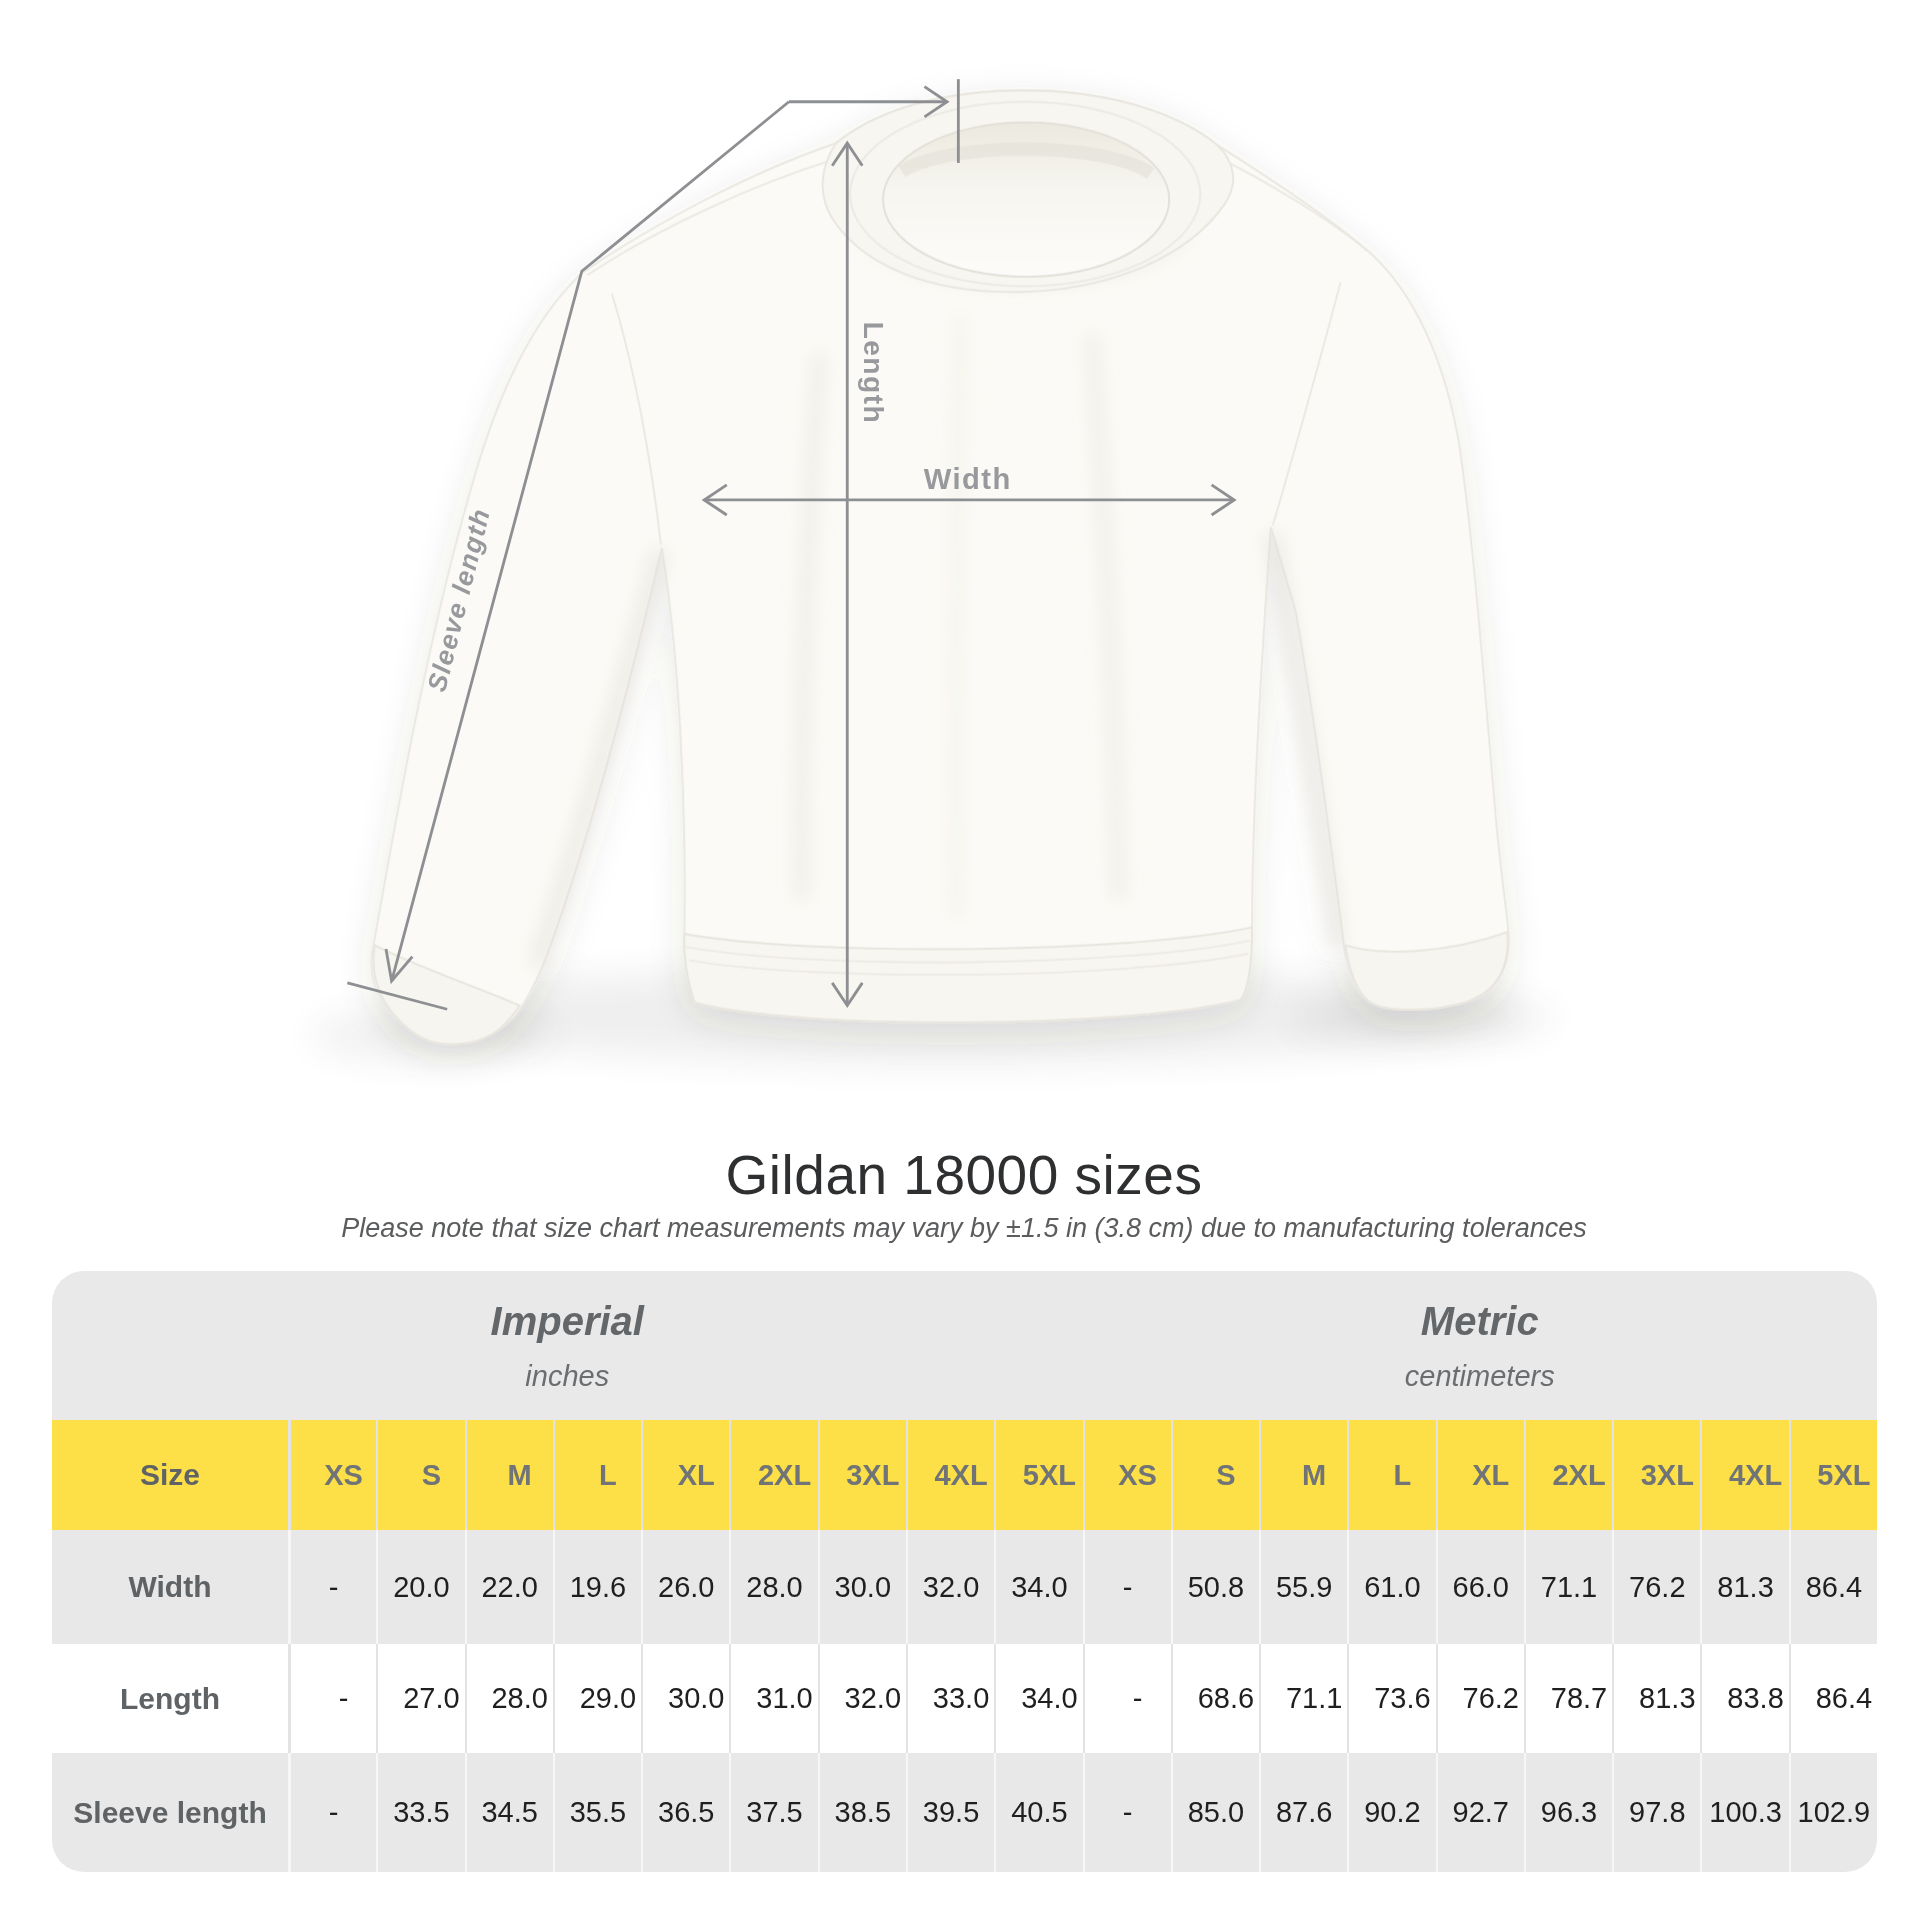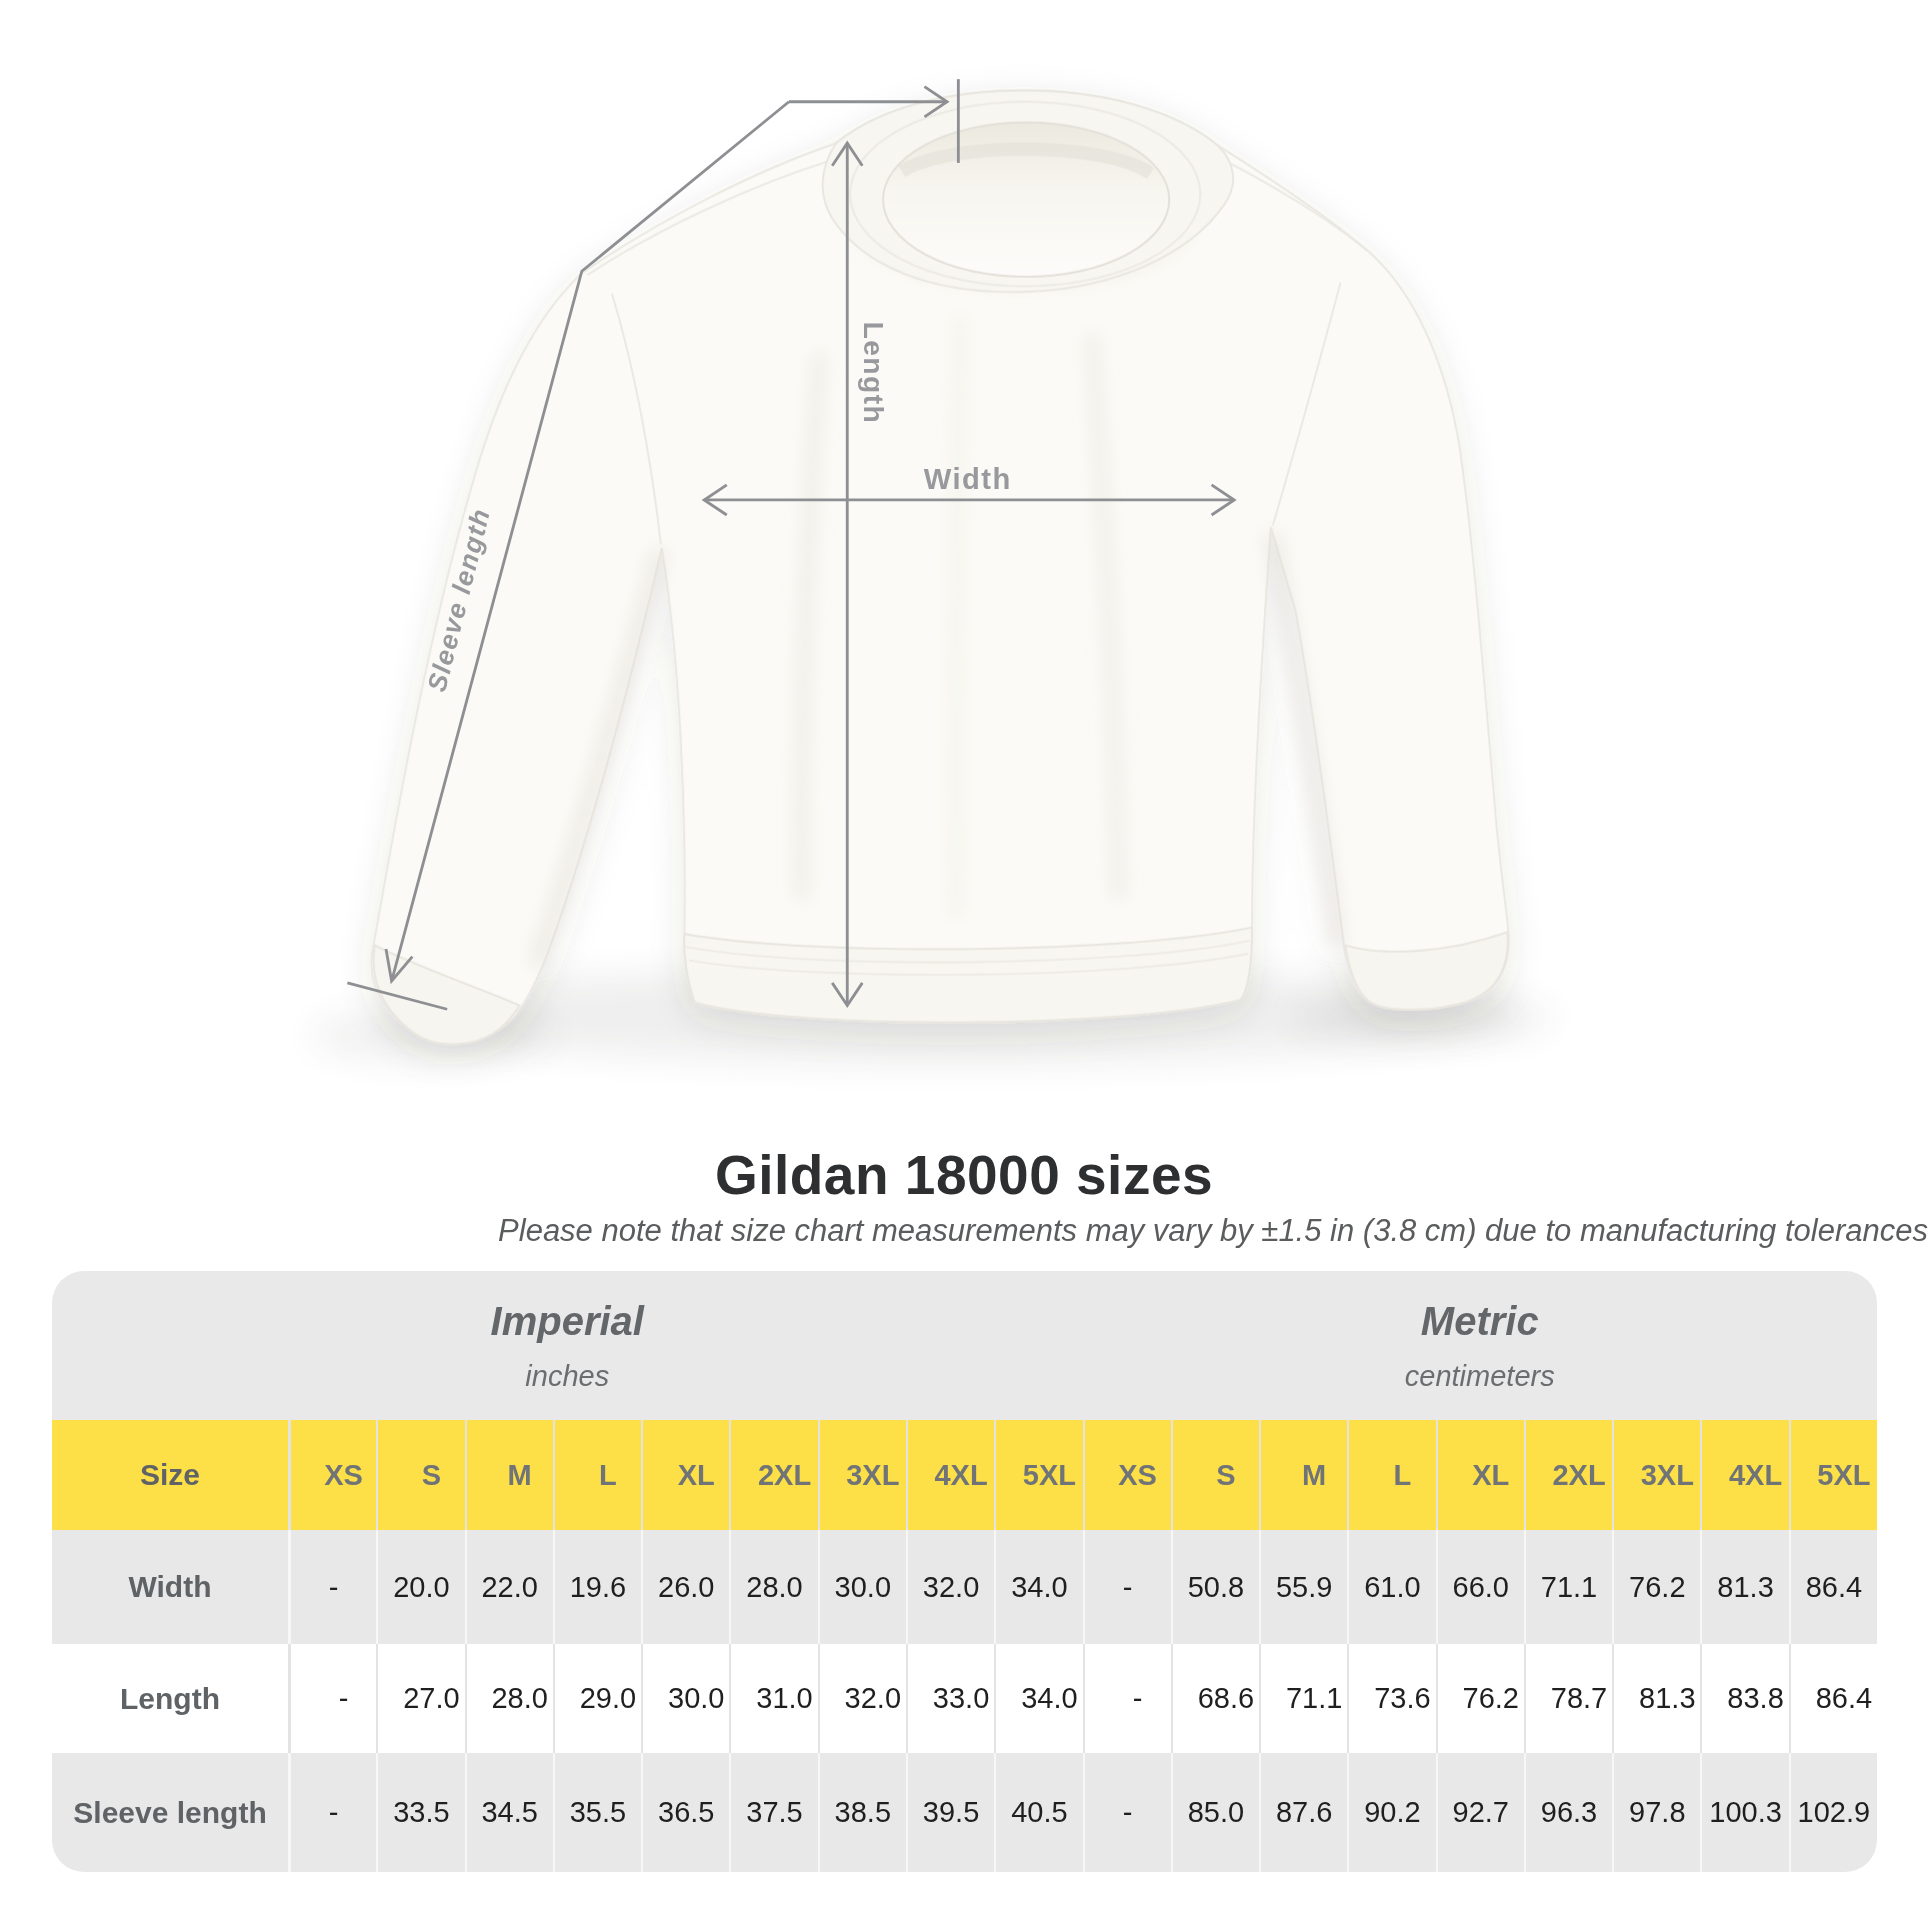--- a/index.html
+++ b/index.html
@@ -8,25 +8,25 @@
     font-family:"Liberation Sans", sans-serif;overflow:hidden;
   }
   
   .hero{position:absolute;left:0;top:0;width:1928px;height:1111px;}
   .hero svg{display:block;width:100%;height:100%;}
   .ann-label{fill:#97999c;font-weight:bold;letter-spacing:1.5px;}
 
   
   .title{
     position:absolute;left:0;top:1143px;width:100%;text-align:center;
-    font-size:55px;font-weight:bold;color:#2d2f31;letter-spacing:0.5px;
+    font-size:55px;font-weight:normal;color:#2d2f31;letter-spacing:0.5px;
   }
   .subtitle{
-    position:absolute;left:0;top:1213px;width:100%;text-align:right;
-    font-size:31px;font-style:italic;color:#5a5c5e;
+    position:absolute;left:0;top:1213px;width:100%;text-align:center;
+    font-size:27px;font-style:italic;color:#5a5c5e;
   }
 
   
   .size-table{position:absolute;left:52px;top:1271px;width:1825px;}
   .trow{display:grid;grid-template-columns:236px repeat(18,1fr);align-items:stretch;}
   .band{
     height:149px;background:#e9e9e9;border-radius:32px 32px 0 0;
   }
   .band .group{
     display:flex;flex-direction:column;align-items:center;justify-content:center;gap:16px;

